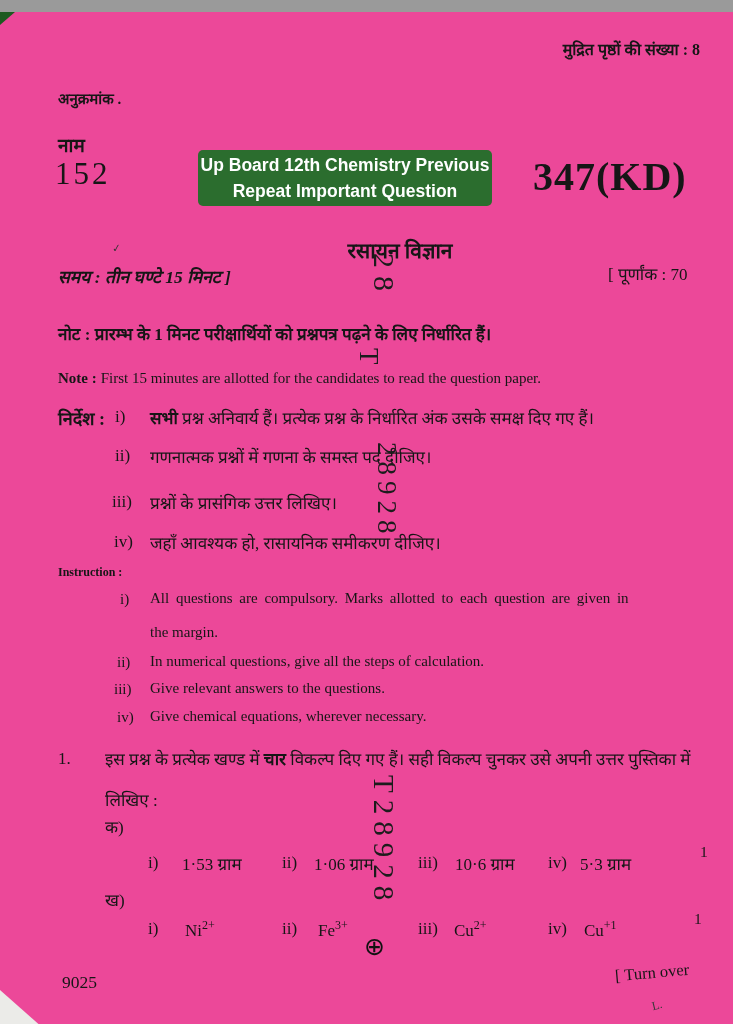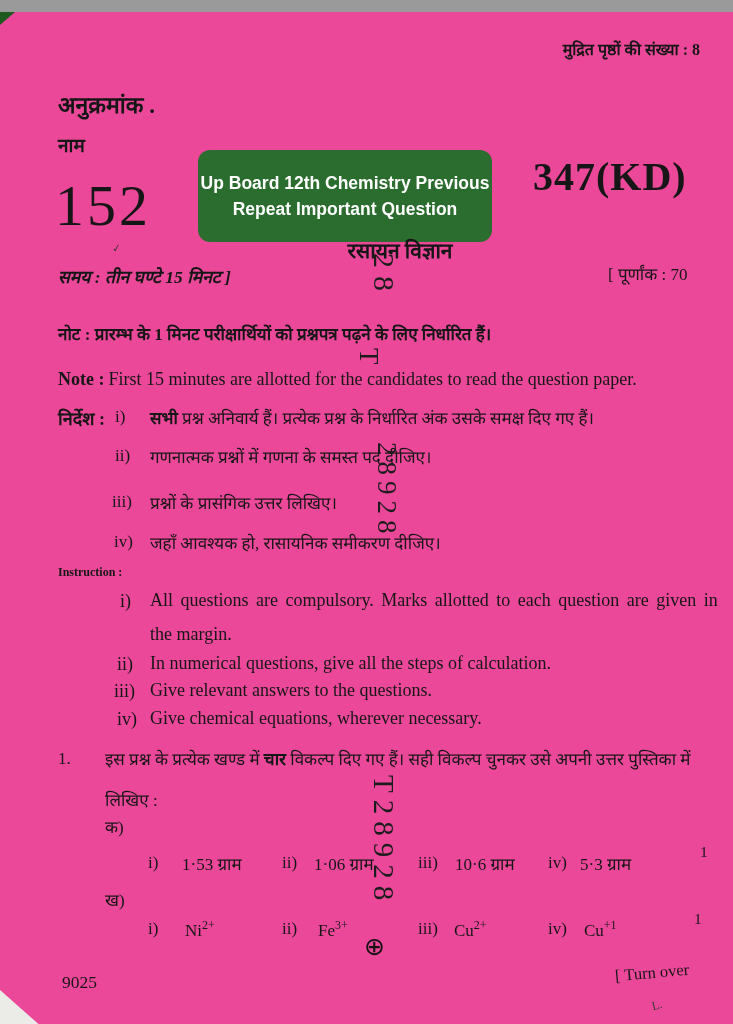--- a/index.html
+++ b/index.html
@@ -1,28 +1,28 @@
 <!DOCTYPE html>
 <html><head>
 <meta charset="utf-8">
 <style>
   html,body{margin:0;padding:0;background:#9a9a9a;}
   .page{position:relative;width:733px;height:1024px;margin:12px auto;background:#ec4899;overflow:hidden;
         font-family:"Liberation Serif","DejaVu Sans",serif;color:#161616;}
   .abs{position:absolute;white-space:nowrap;}
   .hi{font-family:"Liberation Serif","DejaVu Sans",serif;font-size:17px;}
-  .en{font-family:"Liberation Serif","DejaVu Serif",serif;font-size:18px;}
+  .en{font-family:"Liberation Serif","DejaVu Serif",serif;font-size:15px;}
   .b{font-weight:bold;}
   .i{}
   
   .printed-note{top:26px;right:33px;font-size:16px;font-weight:bold;}
-  .roll{left:58px;top:76px;font-size:23px;font-weight:bold;}
+  .roll{left:58px;top:76px;font-size:15px;font-weight:bold;}
   .name{left:58px;top:120px;font-size:19px;font-weight:bold;}
-  .code152{left:55px;top:160px;font-size:58px;letter-spacing:3px;}
-  .banner{left:198px;top:138px;width:294px;height:92px;border-radius:12px;
+  .code152{left:55px;top:144px;font-size:31px;letter-spacing:3px;}
+  .banner{left:198px;top:138px;width:294px;height:56px;border-radius:5px;
           display:flex;flex-direction:column;align-items:center;justify-content:center;
           font-family:"Liberation Sans","DejaVu Sans",sans-serif;font-weight:bold;font-size:17.5px;
           line-height:1.5;text-align:center;}
   .code347{left:533px;top:141px;font-size:40px;font-weight:bold;letter-spacing:1px;}
   
   .subject{left:300px;top:224px;width:200px;text-align:center;font-size:21px;font-weight:bold;}
   .time{left:58px;top:252px;font-size:17.5px;font-weight:600;font-style:italic;}
   .fullmarks{left:608px;top:250px;font-size:17px;}
   
   .note-hi{left:58px;top:310px;font-size:17.5px;font-weight:600;}

